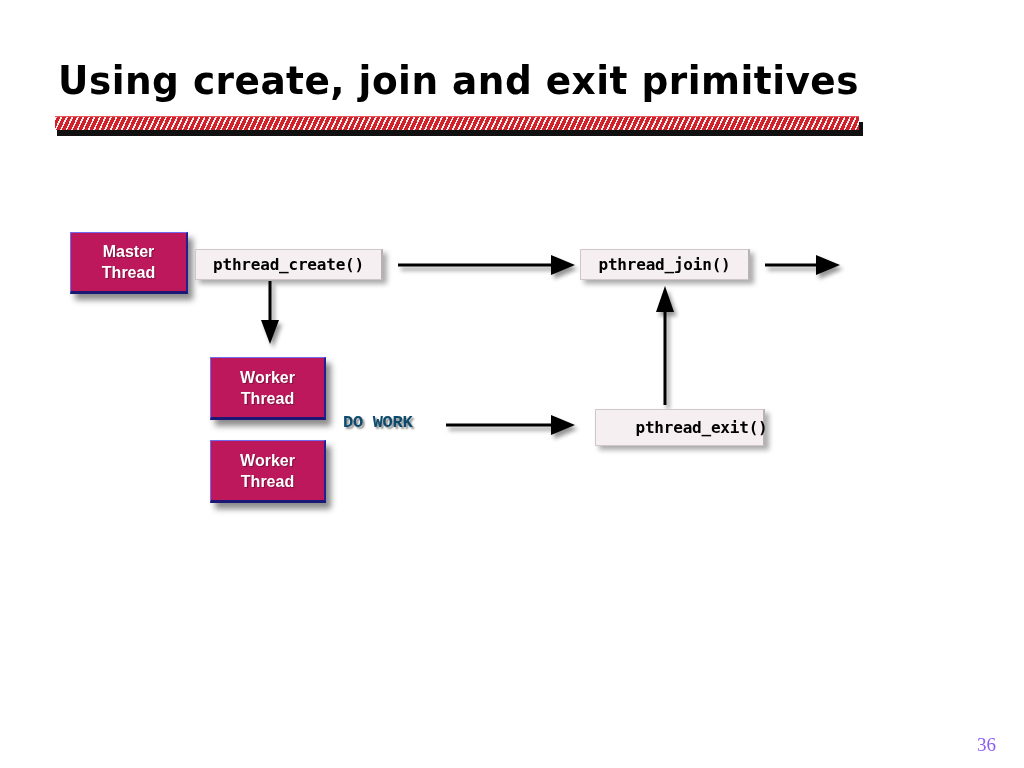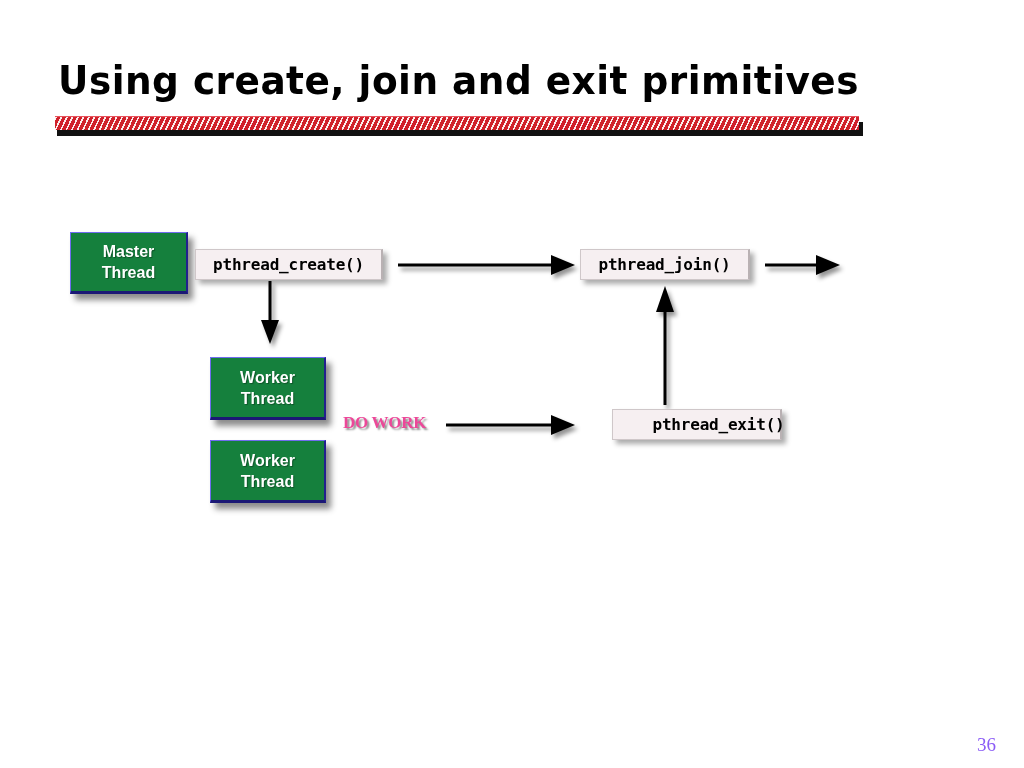--- a/index.html
+++ b/index.html
@@ -80,21 +80,21 @@
   #diagram {
     position: absolute;
     left: 0; top: 0;
     width: 1024px;
     height: 768px;
   }
 
   
   .thread-box {
     position: absolute;
-    background: #15803d;
+    background: #be185d;
     border-top: 1px solid #6f6cf0;
     border-left: 1px solid #6f6cf0;
     border-right: 2px solid #221f8e;
     border-bottom: 3px solid #1b1875;
     box-sizing: border-box;
     box-shadow: 5px 6px 6px rgba(0,0,0,0.45);
     color: #ffffff;
     font-family: "Liberation Sans", sans-serif;
     font-size: 16px;
     font-weight: bold;
@@ -126,32 +126,32 @@
     font-weight: bold;
     letter-spacing: -0.2px;
     display: flex;
     align-items: center;
     justify-content: center;
     white-space: nowrap;
   }
 
   #label-pthread-create { left: 195px; top: 249px; width: 188px; height: 31px; }
   #label-pthread-join   { left: 580px; top: 249px; width: 170px; height: 31px; }
-  #label-pthread-exit   { left: 612px; top: 409px; width: 170px; height: 31px; padding-left: 44px; }
+  #label-pthread-exit   { left: 595px; top: 409px; width: 170px; height: 37px; padding-left: 44px; }
 
   
   #do-work {
     position: absolute;
     left: 343px;
     top: 413px;
-    font-family: Liberation Serif, serif;
+    font-family: Liberation Mono, monospace;
     font-size: 17px;
     font-weight: bold;
     letter-spacing: -0.3px;
-    color: #ec4899;
+    color: #0c4a6e;
     text-shadow: 2px 2px 2px rgba(0,0,0,0.45);
     white-space: nowrap;
   }
 
   
   #arrow-layer {
     position: absolute;
     left: 0; top: 0;
     width: 1024px;
     height: 768px;

